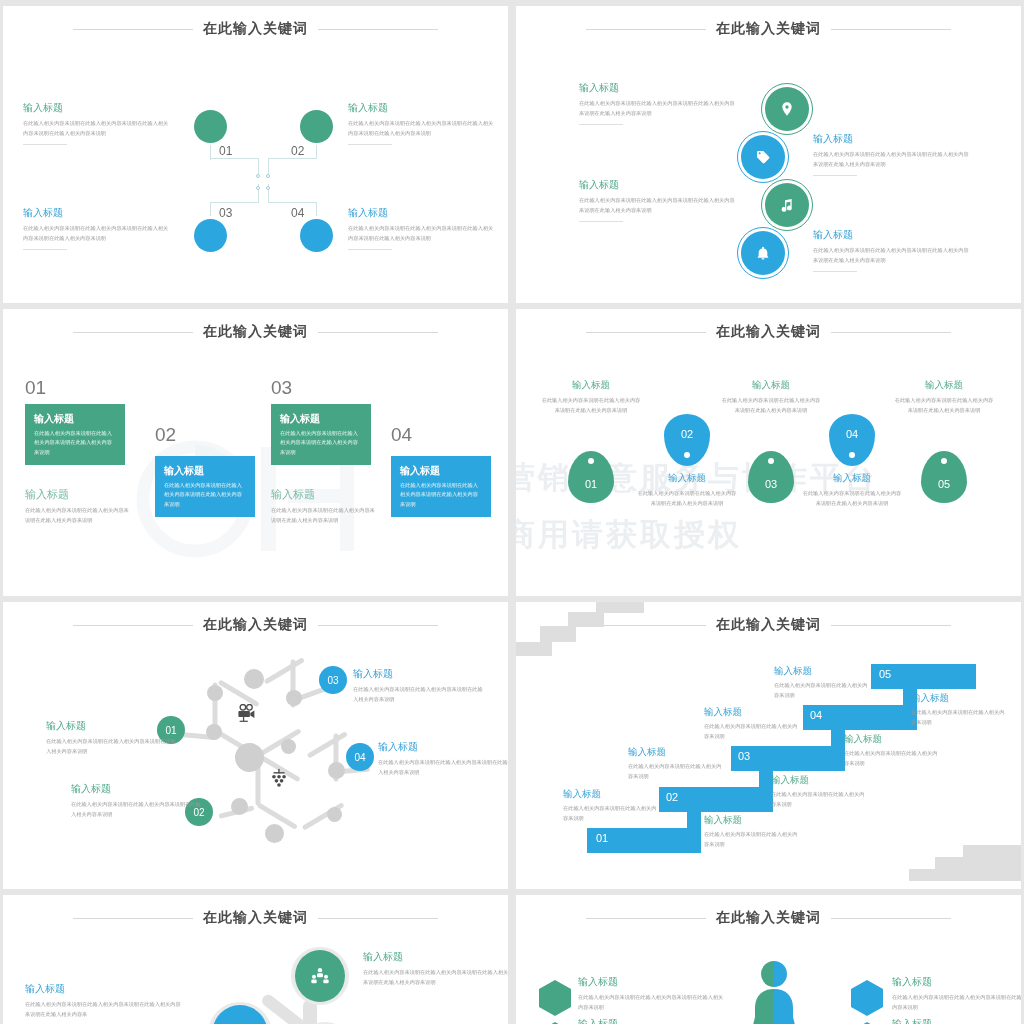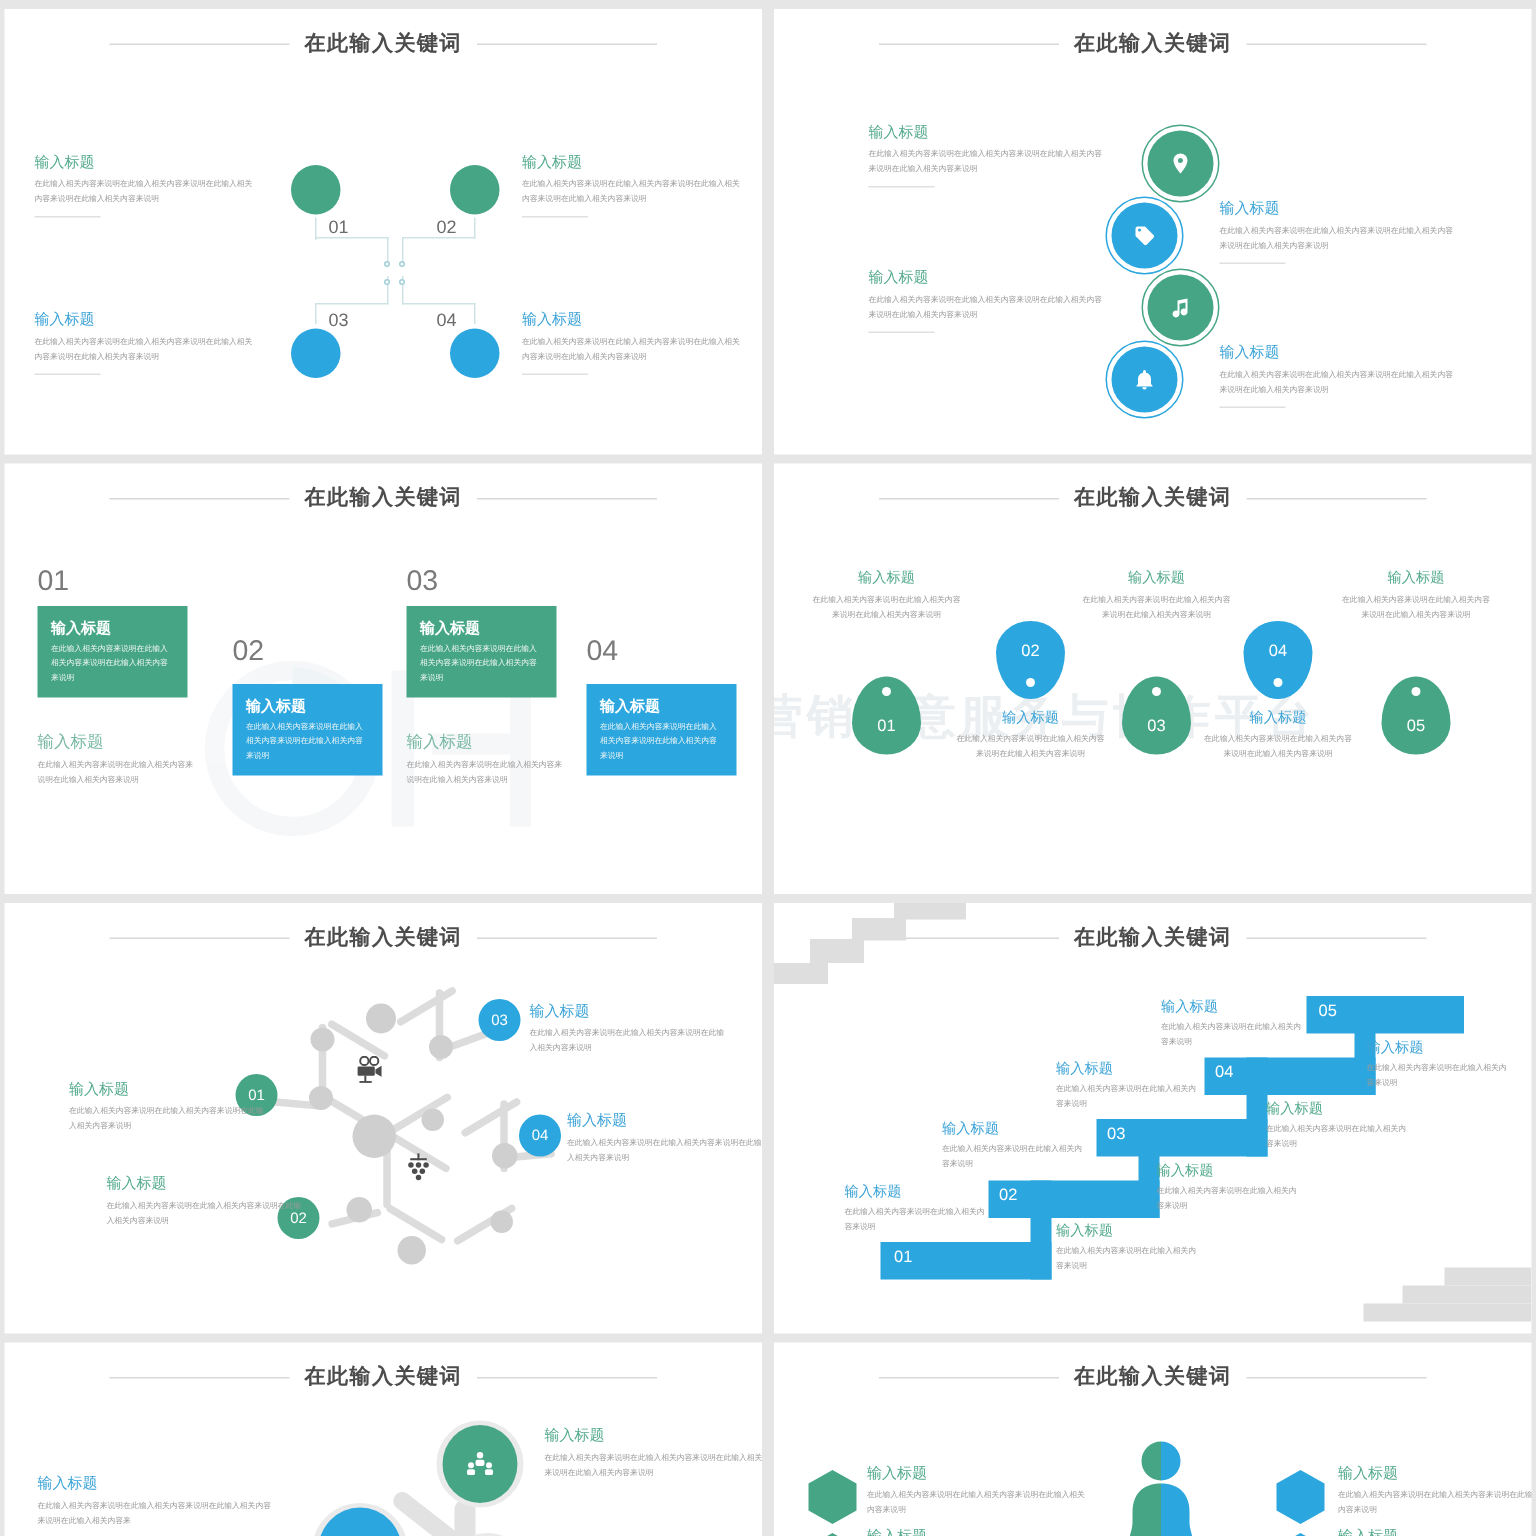--- a/index.html
+++ b/index.html
@@ -300,20 +300,21 @@
   </div>
 
   <div class="slide">
     <div class="title-wrap">
       <div class="title-line"></div>
       <div class="title-text">在此输入关键词</div>
       <div class="title-line"></div>
     </div>
 
     <div class="wm" style="left:-12px;top:148px">营销创意服务与协作平台</div>
+    <div class="wm" style="left:-12px;top:205px">商用请获取授权</div>
 
     <div class="pin" style="left:52px;top:142px">
       <div class="shape">
         <div class="body" style="background:#45a584"></div>
         <div class="hole" style="top:7px"></div>
         <div class="pnum" style="margin-top:14px">01</div>
       </div>
     </div>
     <div class="s4-txt" style="left:25px;top:70px">
       <div class="h4 blk-h green">输入标题</div>

